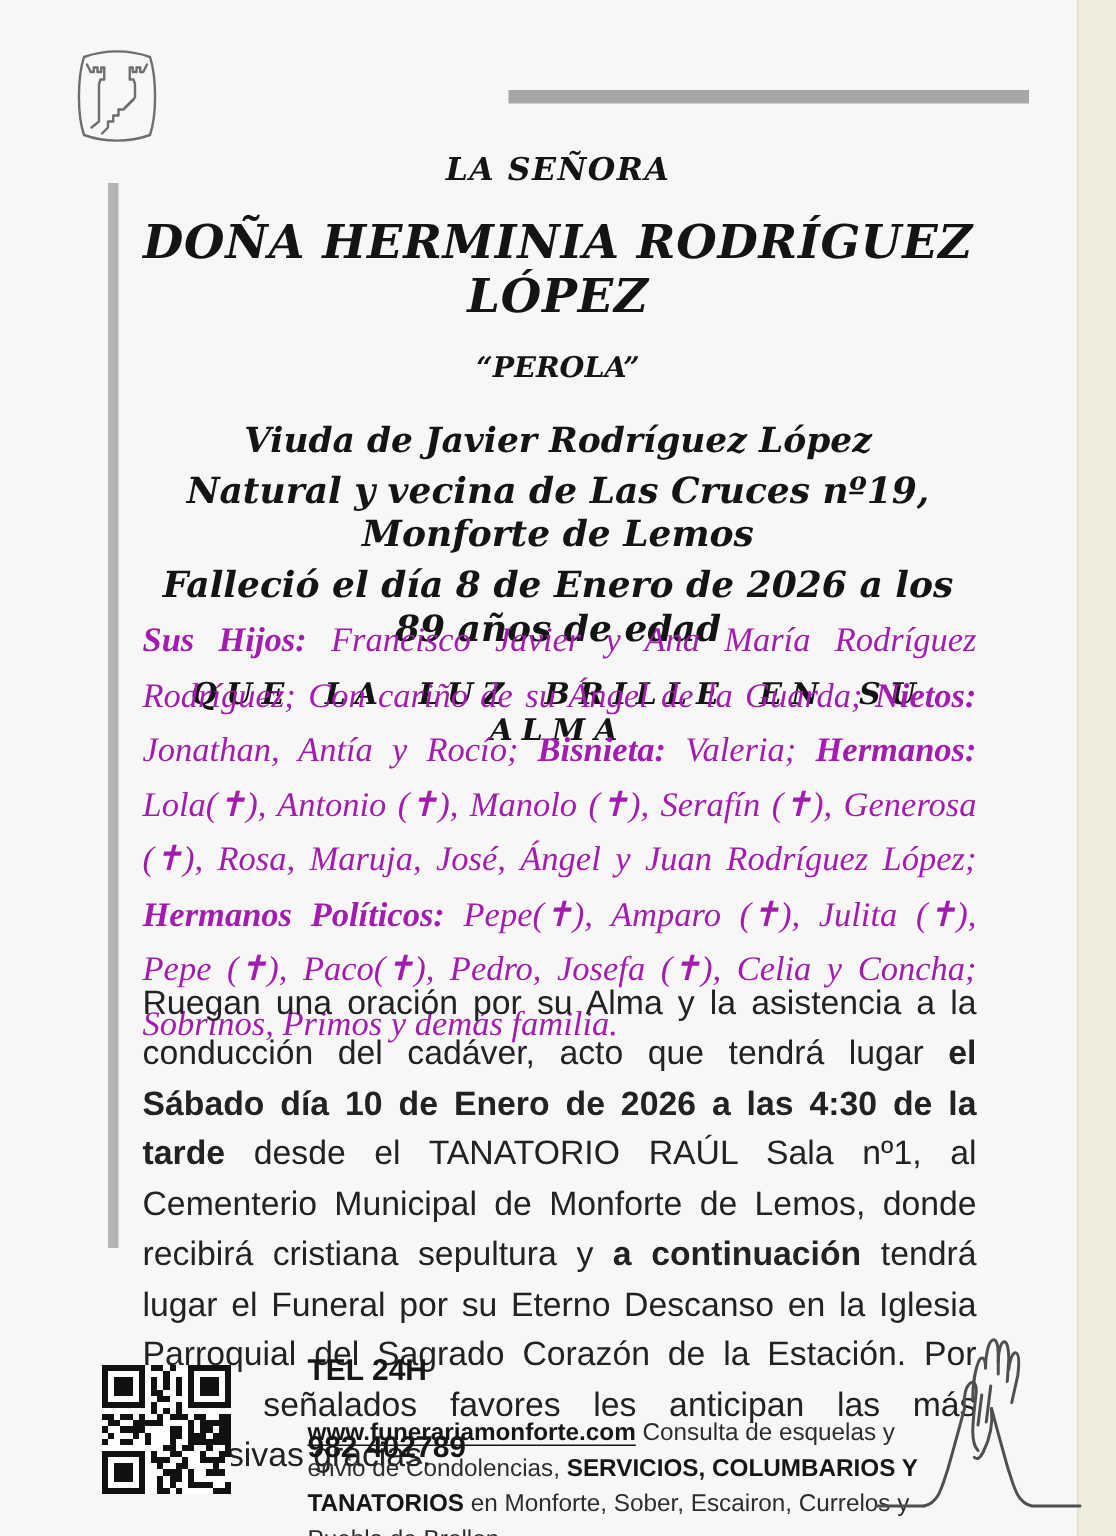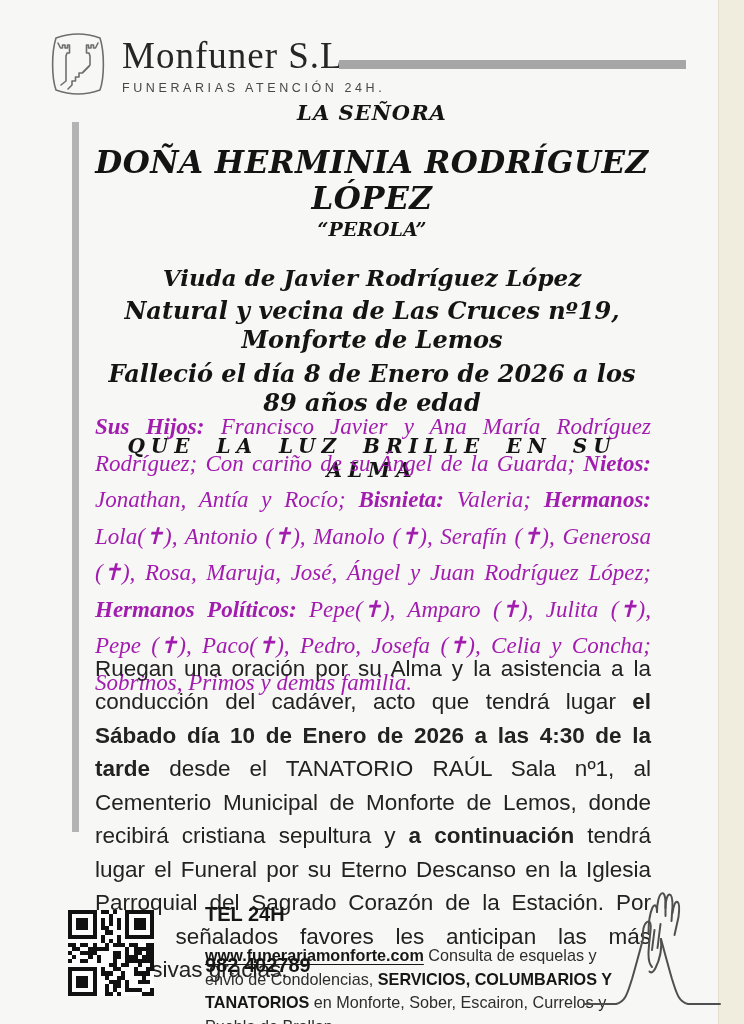--- a/index.html
+++ b/index.html
@@ -29,21 +29,21 @@
   .rule-v {
     position:absolute; left:72px; top:122px; width:7px; height:710px; background:#b3b3b3;
   }
   
   .memorial {
     position:absolute; left:88px; top:100px; width:568px; text-align:center;
     font-family:"DejaVu Serif", serif; font-style:italic; color:#141414;
   }
   .honorific { font-size:21px; font-weight:700; letter-spacing:1px; }
   .deceased-name { font-size:31px; font-weight:700; letter-spacing:0.5px; margin-top:19px; }
-  .nickname { font-size:19px; font-weight:700; margin-top:2px; }
+  .nickname { font-size:19px; font-weight:700; margin-top:18px; }
   .widow-line { font-size:23px; font-weight:700; margin-top:24px; }
   .origin-line { font-size:24px; font-weight:700; margin-top:5px; }
   .death-line { font-size:24px; font-weight:700; margin-top:5px; }
   .sacraments {
     font-family:"Liberation Sans", sans-serif; font-style:normal;
     font-size:17px; font-weight:700; color:#111; margin-top:24px; letter-spacing:0.2px;
   }
   .motto {
     font-size:20px; font-weight:700; letter-spacing:6px; word-spacing:8px; margin-top:17px;
   }
@@ -87,24 +87,20 @@
 
   <div class="logo-wrap">
     <svg class="logo-icon" viewBox="0 0 64 68">
       <g fill="none" stroke="#6e6e6e" stroke-width="1.6" stroke-linejoin="round" stroke-linecap="round">
         <path d="M10 8 C24 3 40 3 54 8 C58.5 22 58.5 47 54 60 C40 65 24 65 10 60 C5.5 47 5.5 22 10 8 Z"></path>
         <path d="M12 13 l2.5 5 h2 v-3 h2.5 v3 h2.5 v-3 h2 v8 h-2.5 l-1 3 v25 l-5 4"></path>
         <path d="M52 13 l-2.5 5 h-2 v-3 h-2.5 v3 h-2.5 v-3 h-2 v8 h2.5 l1 3 v9 l-7 7"></path>
         <path d="M22 59 l4 -4 v-4 h3.5 v-4 h3.5 v-4 h3.5 l6.5 -6.5"></path>
       </g>
     </svg>
-    <div class="logo-text">
-      <div class="brand-name">Monfuner S.L.</div>
-      <div class="brand-tagline">FUNERARIAS ATENCIÓN 24H.</div>
-    </div>
   </div>
 
   <div class="rule-h"></div>
   <div class="rule-v"></div>
 
   <div class="memorial">
     <div class="honorific">LA SEÑORA</div>
     <div class="deceased-name">DOÑA HERMINIA RODRÍGUEZ LÓPEZ</div>
     <div class="nickname">“PEROLA”</div>
     <div class="widow-line">Viuda de Javier Rodríguez López</div>

